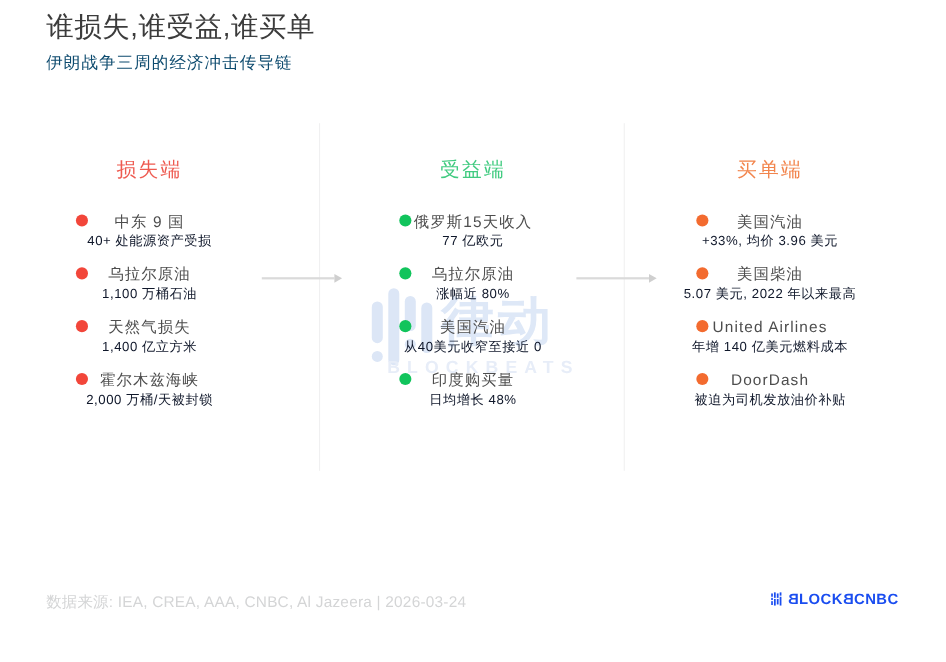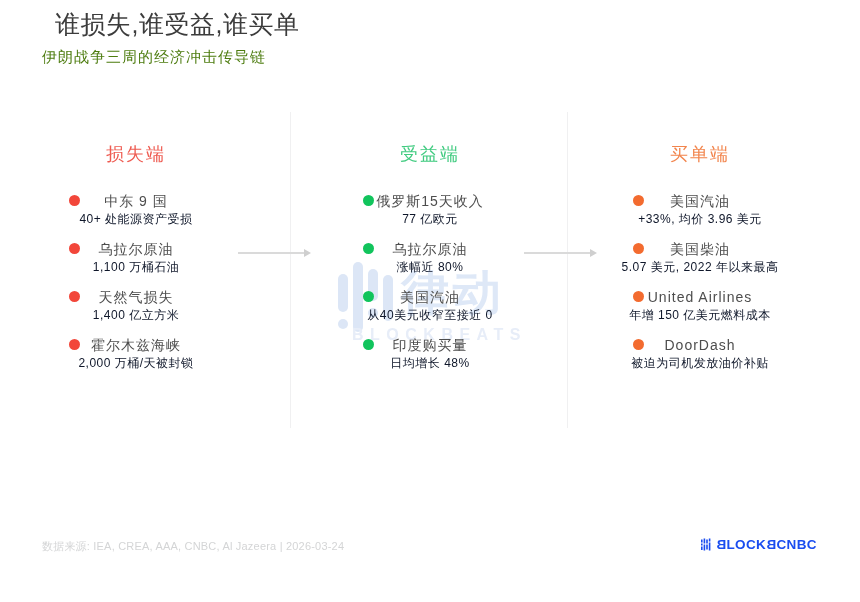--- a/index.html
+++ b/index.html
@@ -1,22 +1,22 @@
 <!DOCTYPE html>
 <html><head>
 <meta charset="utf-8">
 <style>
   html,body{margin:0;padding:0;background:#fff;}
   .page{position:relative;width:860px;height:602px;background:#ffffff;overflow:hidden;
         font-family:"Liberation Sans","DejaVu Sans",sans-serif;}
 
   
   .header{position:absolute;left:42px;top:8px;z-index:2;}
-  .title{font-size:25px;color:#3c3c3c;letter-spacing:.5px;font-weight:500;margin-left:13px;}
-  .subtitle{margin-top:7px;font-size:15px;color:#4d7c0f;letter-spacing:1px;}
+  .title{font-size:25px;color:#3c3c3c;letter-spacing:.5px;font-weight:500;}
+  .subtitle{margin-top:7px;font-size:15px;color:#0c4a6e;letter-spacing:1px;}
 
   
   .watermark{position:absolute;left:338px;top:260px;z-index:0;}
   .wm-top{display:flex;align-items:flex-start;}
   .wm-icon{display:flex;gap:5px;padding-top:2px;}
   .wm-col{display:flex;flex-direction:column;align-items:center;gap:7px;}
   .wb{width:10px;border-radius:6px;background:#dce6f6;}
   .wdot{width:10px;height:10px;border-radius:50%;background:#dce6f6;}
   .wm-c1{margin-top:12px}.wm-c3{margin-top:7px}.wm-c4{margin-top:13px}
   .wb1{height:38px}.wb2{height:70px}.wb3{height:32px}.wb4{height:46px}
@@ -40,21 +40,21 @@
   .item-detail{margin-top:1px;font-size:12px;line-height:16px;color:#0f172a;letter-spacing:.5px;}
 
   
   .arrow{position:absolute;top:252px;height:2px;background:#dadada;z-index:2;}
   .arrow::after{content:'';position:absolute;right:-7px;top:-3px;width:0;height:0;
     border-left:7px solid #cfcfcf;border-top:4px solid transparent;border-bottom:4px solid transparent;}
   .arrow-left{left:238px;width:66px;}
   .arrow-right{left:524px;width:66px;}
 
   
-  .source{position:absolute;left:42px;top:539px;font-size:11px;color:#d4d5d6;letter-spacing:.2px;z-index:2;text-align:center;}
+  .source{position:absolute;left:42px;top:539px;font-size:14px;color:#d4d5d6;letter-spacing:.2px;z-index:2;text-align:center;}
   .logo{position:absolute;right:43px;top:537px;display:flex;align-items:center;gap:3px;
         font-size:13.5px;font-weight:700;letter-spacing:.4px;z-index:2;}
   .logo svg{display:block;}
   .flip{display:inline-block;transform:scaleX(-1);}
 </style>
 </head>
 <body>
 
 <div class="page">
 
@@ -153,21 +153,21 @@
         <div class="item-detail">+33%, 均价 3.96 美元</div>
       </div>
       <div class="item">
         <span class="dot"></span>
         <div class="item-title">美国柴油</div>
         <div class="item-detail">5.07 美元, 2022 年以来最高</div>
       </div>
       <div class="item">
         <span class="dot"></span>
         <div class="item-title">United Airlines</div>
-        <div class="item-detail">年增 150 亿美元燃料成本</div>
+        <div class="item-detail">年增 140 亿美元燃料成本</div>
       </div>
       <div class="item">
         <span class="dot"></span>
         <div class="item-title">DoorDash</div>
         <div class="item-detail">被迫为司机发放油价补贴</div>
       </div>
     </div>
   </div>
 
   <div class="source">数据来源: IEA, CREA, AAA, CNBC, Al Jazeera | 2026-03-24</div>

